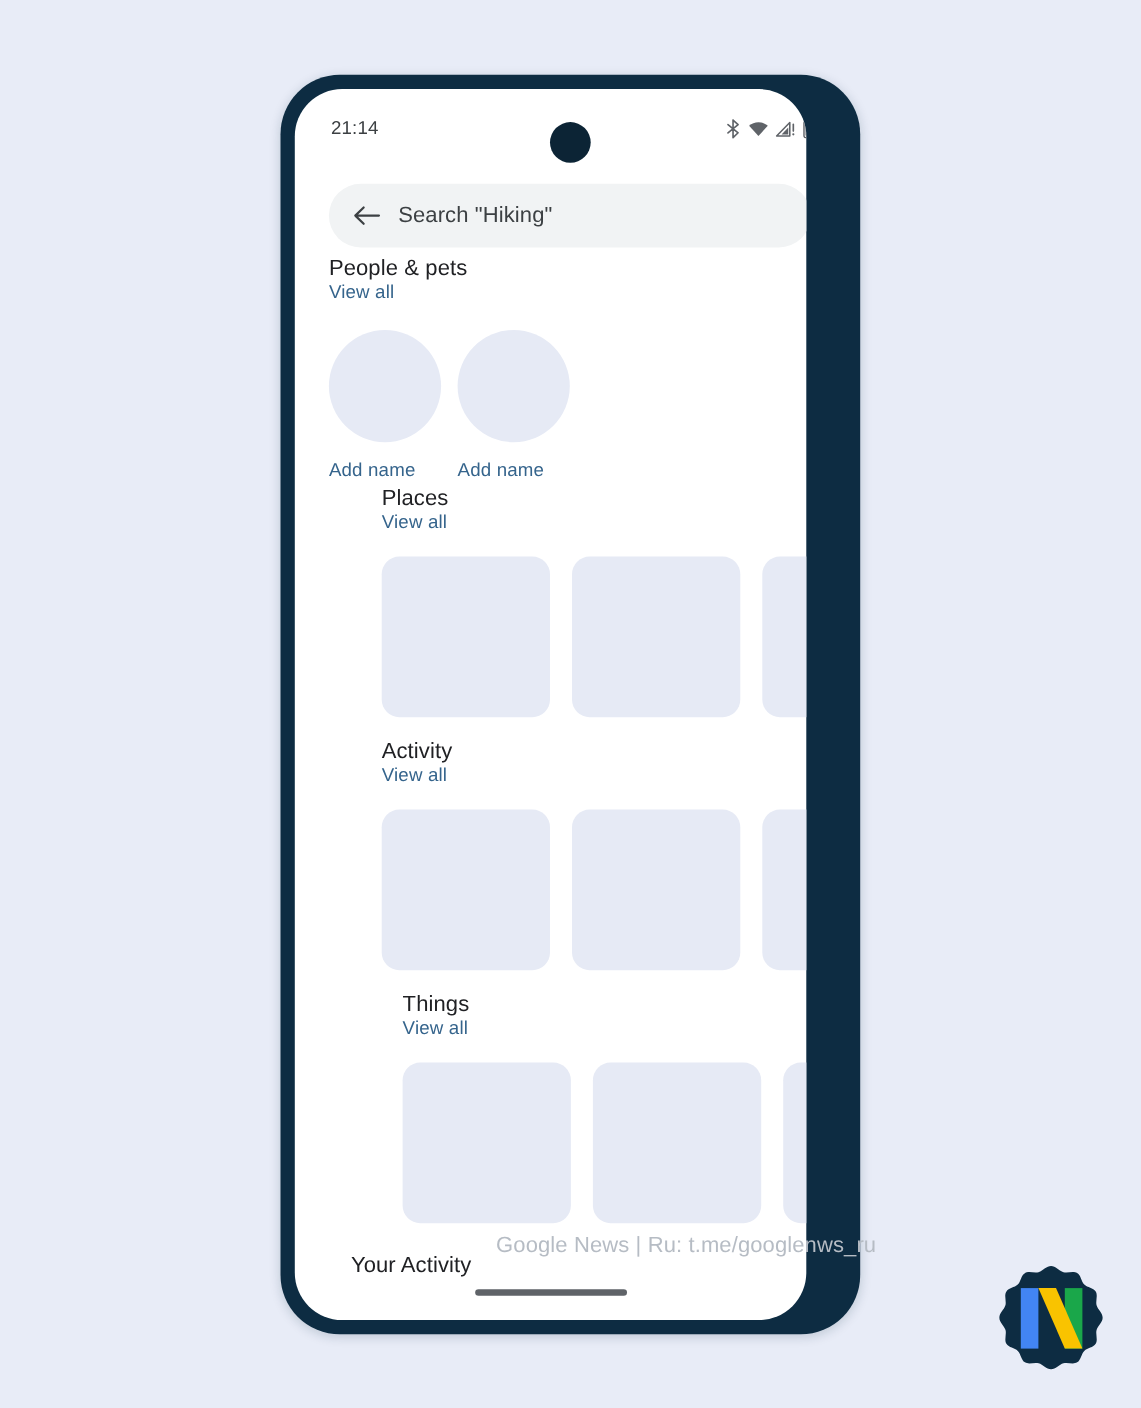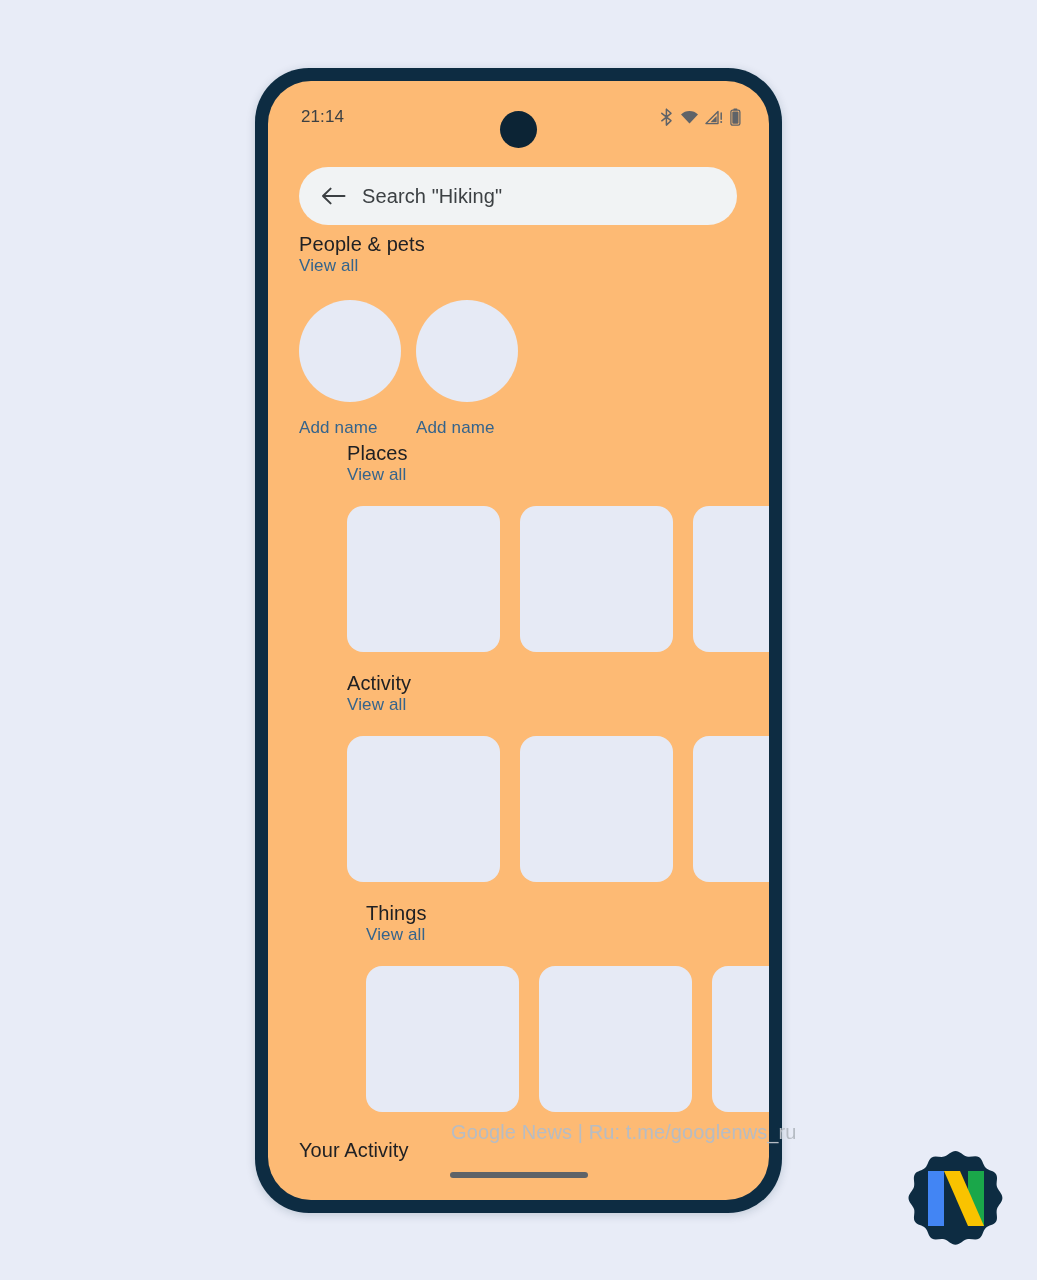--- a/index.html
+++ b/index.html
@@ -25,23 +25,23 @@
     height: 1145px;
     background: #0d2c42;
     border-radius: 54px;
     box-shadow: 0 2px 10px rgba(13,44,66,0.18);
   }
 
   #phone-screen {
     position: absolute;
     left: 13px;
     top: 13px;
-    width: 501px;
+    width: 465px;
     height: 1119px;
-    background: #fdba74;
+    background: #ffffff;
     border-radius: 43px;
     overflow: hidden;
   }
 
   
   #status-bar {
     position: absolute;
     left: 0; top: 0;
     width: 501px;
     height: 72px;
@@ -169,20 +169,21 @@
     position: absolute;
     left: 0;
     top: 906px;
     width: 501px;
     padding-left: 31px;
   }
   #activity-title {
     font-size: 20px;
     color: #202124;
     letter-spacing: .1px;
+    margin-left: 20px;
   }
 
   
   #home-indicator {
     position: absolute;
     left: 50%;
     margin-left: -69px;
     bottom: 22px;
     width: 138px;
     height: 6px;

